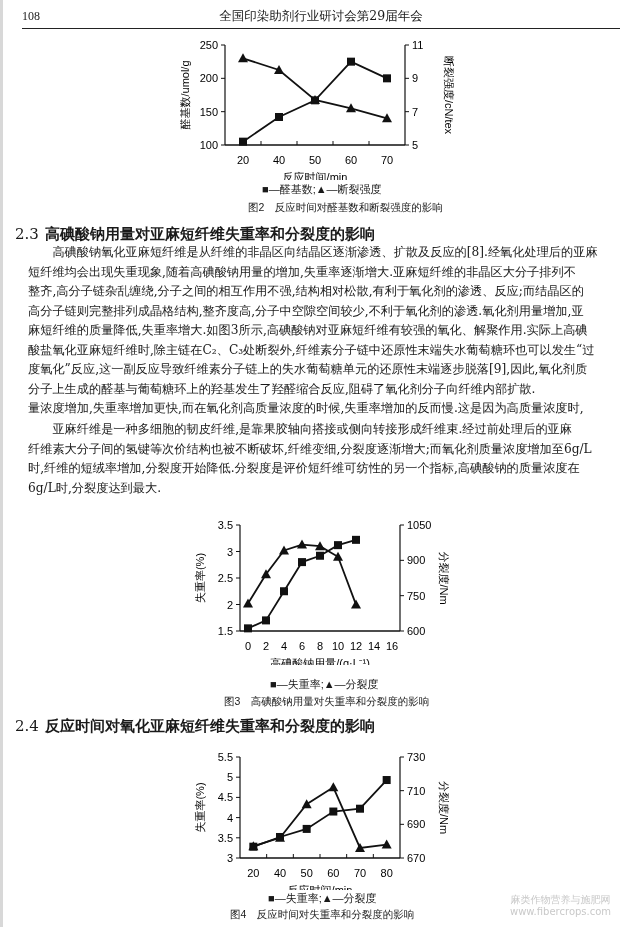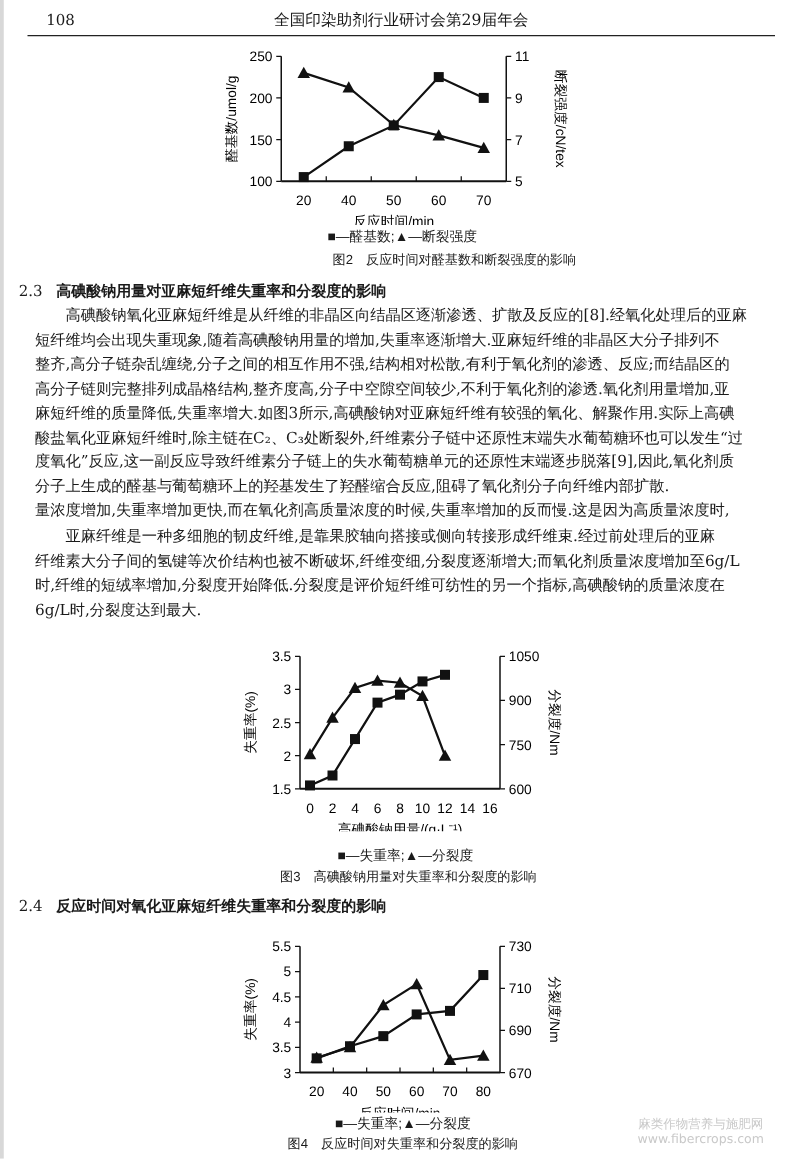--- a/index.html
+++ b/index.html
@@ -1,21 +1,21 @@
 <!DOCTYPE html>
 <html><head>
 <meta charset="utf-8">
 <style>
   html,body{margin:0;padding:0;background:#fff;}
   body{width:636px;height:927px;position:relative;overflow:hidden;font-family:"DejaVu Serif",serif;color:#1a1a1a;}
   .page-border{position:absolute;left:0;top:0;width:3px;height:927px;background:#d8d8d8;}
   .hdr{position:absolute;left:22px;top:6px;width:598px;height:22px;border-bottom:1.5px solid #222;}
-  .hdr .pn{position:absolute;left:15px;top:3px;font-size:12px;}
+  .hdr .pn{position:absolute;left:0;top:3px;font-size:12px;font-family:Liberation Serif, serif;}
   .hdr .ht{position:absolute;left:0;right:0;top:2px;text-align:center;font-size:12.5px;}
-  .h2{position:absolute;left:15px;font-size:12px;font-weight:bold;font-family:"DejaVu Sans",sans-serif;}
+  .h2{position:absolute;left:15px;font-size:15px;font-weight:bold;font-family:"DejaVu Sans",sans-serif;}
   .h2 .num{display:inline-block;width:30px;font-weight:normal;font-family:"DejaVu Serif",serif;}
   .para{position:absolute;left:12px;width:612px;font-size:12.2px;line-height:19.5px;text-align:justify;letter-spacing:0px;margin-left:16px;}
   .para .ln{display:block;white-space:nowrap;overflow:hidden;}
   .cap{position:absolute;font-size:10.5px;font-family:Liberation Sans, sans-serif;white-space:nowrap;}
   svg text{font-family:"Liberation Sans",sans-serif;}
   .wm{position:absolute;left:510px;top:894px;color:#c9c9c9;font-size:10px;line-height:12px;font-family:"DejaVu Sans",sans-serif;text-align:center;}
 </style>
 </head>
 <body>
 
@@ -65,21 +65,21 @@
     <rect x="167" y="27.666666666666657" width="8" height="8" fill="#111"></rect>
     <rect x="203" y="44.33333333333334" width="8" height="8" fill="#111"></rect>
     <polyline points="63,28.333333333333343 99,40 135,70 171,78.33333333333333 207,88.33333333333334" fill="none" stroke="#111" stroke-width="1.8"></polyline>
     <polygon points="63,23.333333333333343 58,32.33333333333334 68,32.33333333333334" fill="#111"></polygon>
     <polygon points="99,35 94,44 104,44" fill="#111"></polygon>
     <polygon points="135,65 130,74 140,74" fill="#111"></polygon>
     <polygon points="171,73.33333333333333 166,82.33333333333333 176,82.33333333333333" fill="#111"></polygon>
     <polygon points="207,83.33333333333334 202,92.33333333333334 212,92.33333333333334" fill="#111"></polygon>
   </svg>
 <div class="cap" style="left:262px;top:182px;font-size:11px;">■—醛基数;▲—断裂强度</div>
-<div class="cap" style="left:266px;top:201px;text-align:center;">图2　反应时间对醛基数和断裂强度的影响</div>
+<div class="cap" style="left:248px;top:201px;text-align:center;">图2　反应时间对醛基数和断裂强度的影响</div>
 
 <div class="h2" style="top:225px;">
   <span class="num">2.3</span><span>高碘酸钠用量对亚麻短纤维失重率和分裂度的影响</span>
 </div>
 <div class="para" id="p1" style="top:243px;">
     <span class="ln">　　高碘酸钠氧化亚麻短纤维是从纤维的非晶区向结晶区逐渐渗透、扩散及反应的[8].经氧化处理后的亚麻</span>
     <span class="ln">短纤维均会出现失重现象,随着高碘酸钠用量的增加,失重率逐渐增大.亚麻短纤维的非晶区大分子排列不</span>
     <span class="ln">整齐,高分子链杂乱缠绕,分子之间的相互作用不强,结构相对松散,有利于氧化剂的渗透、反应;而结晶区的</span>
     <span class="ln">高分子链则完整排列成晶格结构,整齐度高,分子中空隙空间较少,不利于氧化剂的渗透.氧化剂用量增加,亚</span>
     <span class="ln">麻短纤维的质量降低,失重率增大.如图3所示,高碘酸钠对亚麻短纤维有较强的氧化、解聚作用.实际上高碘</span>

